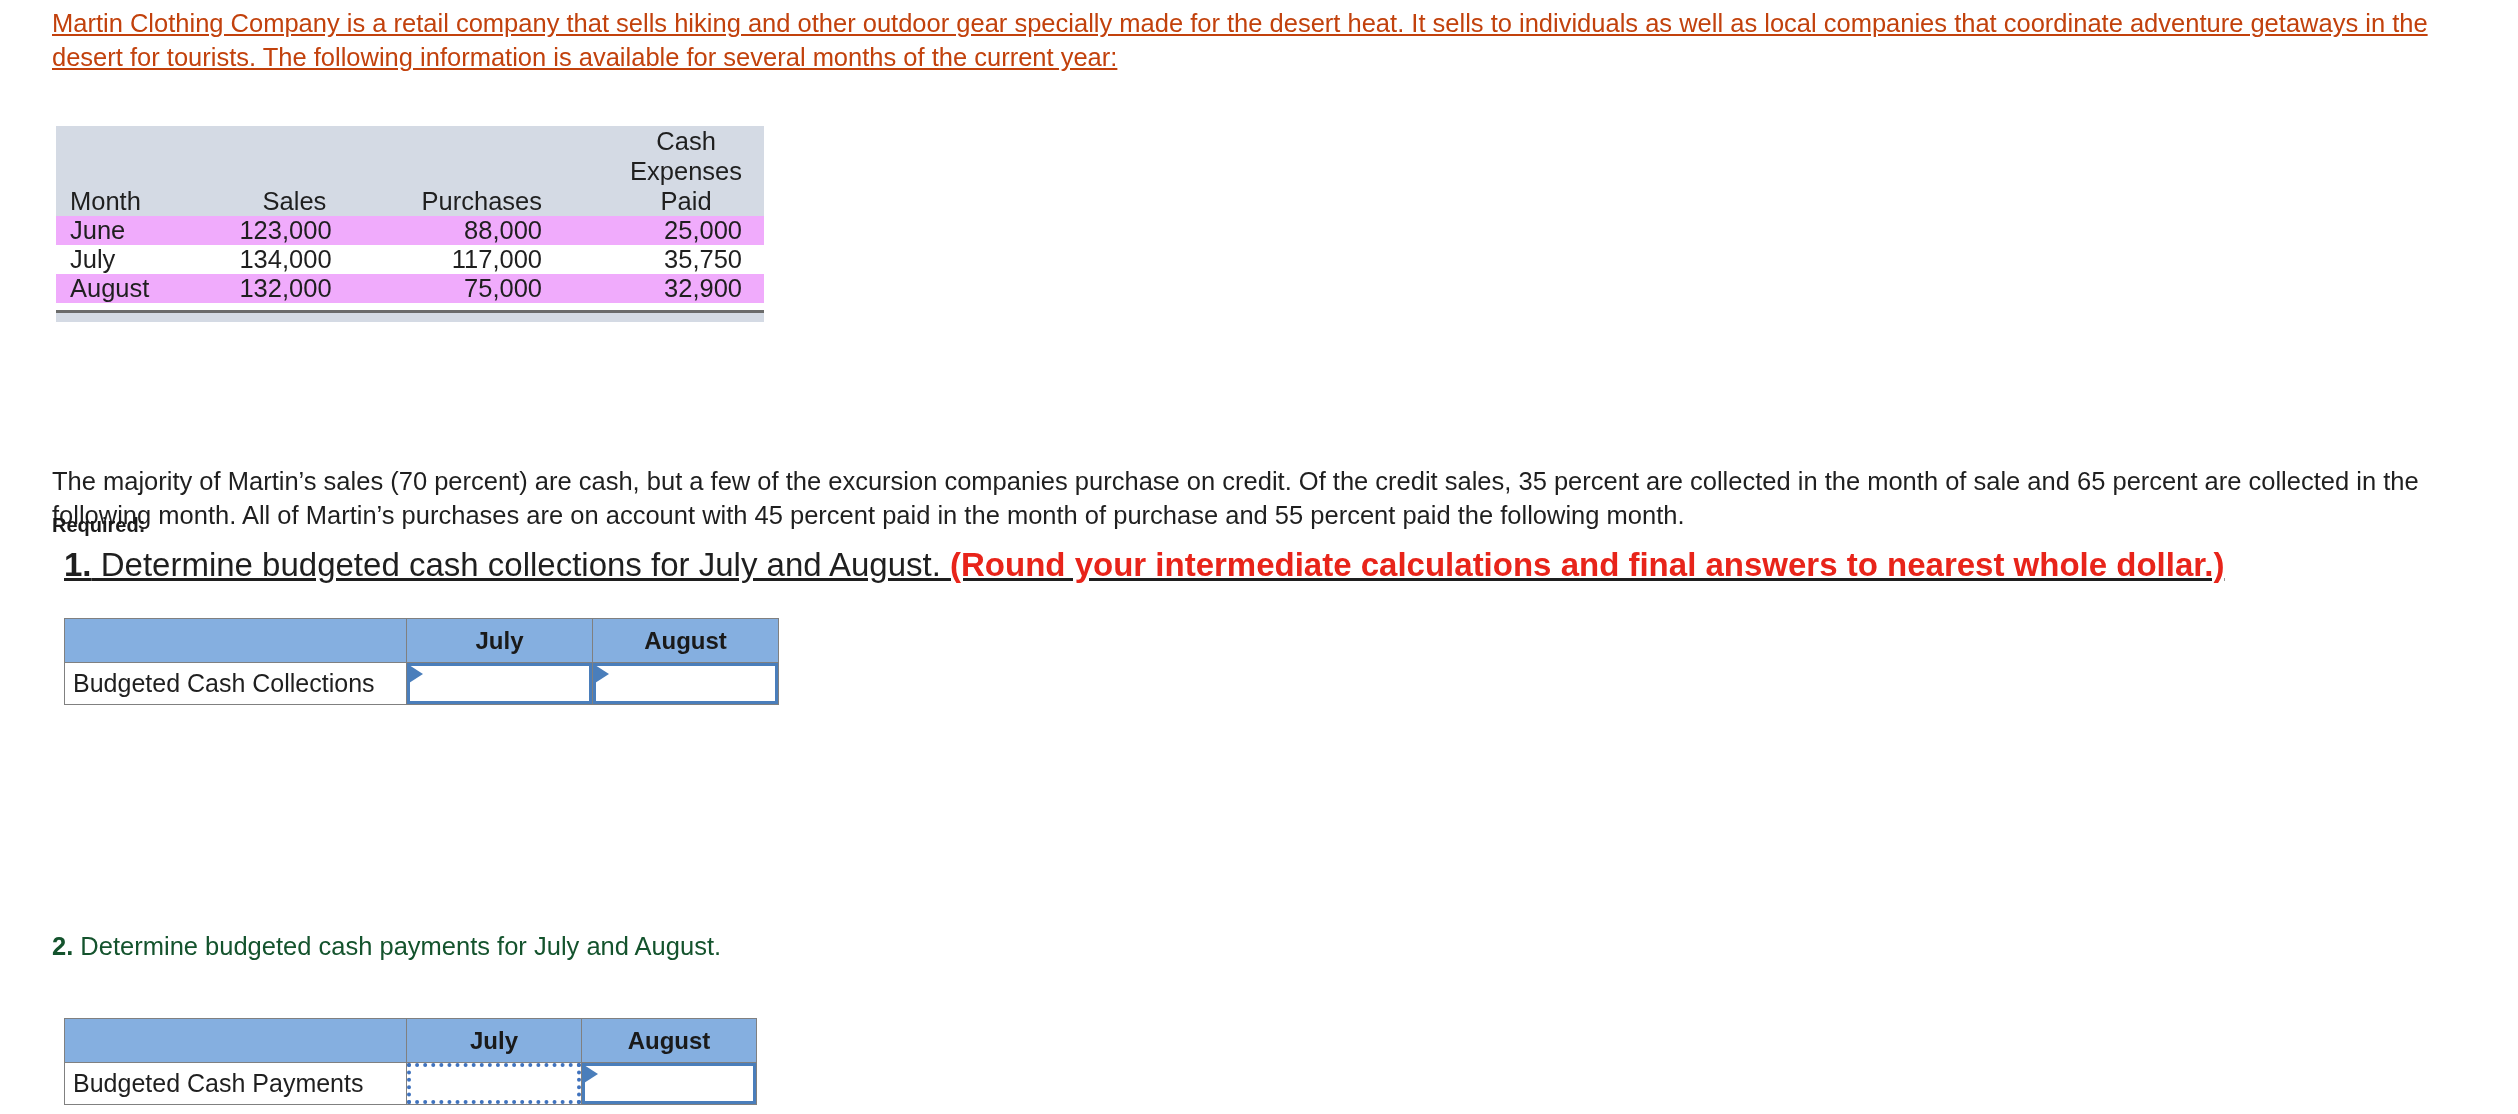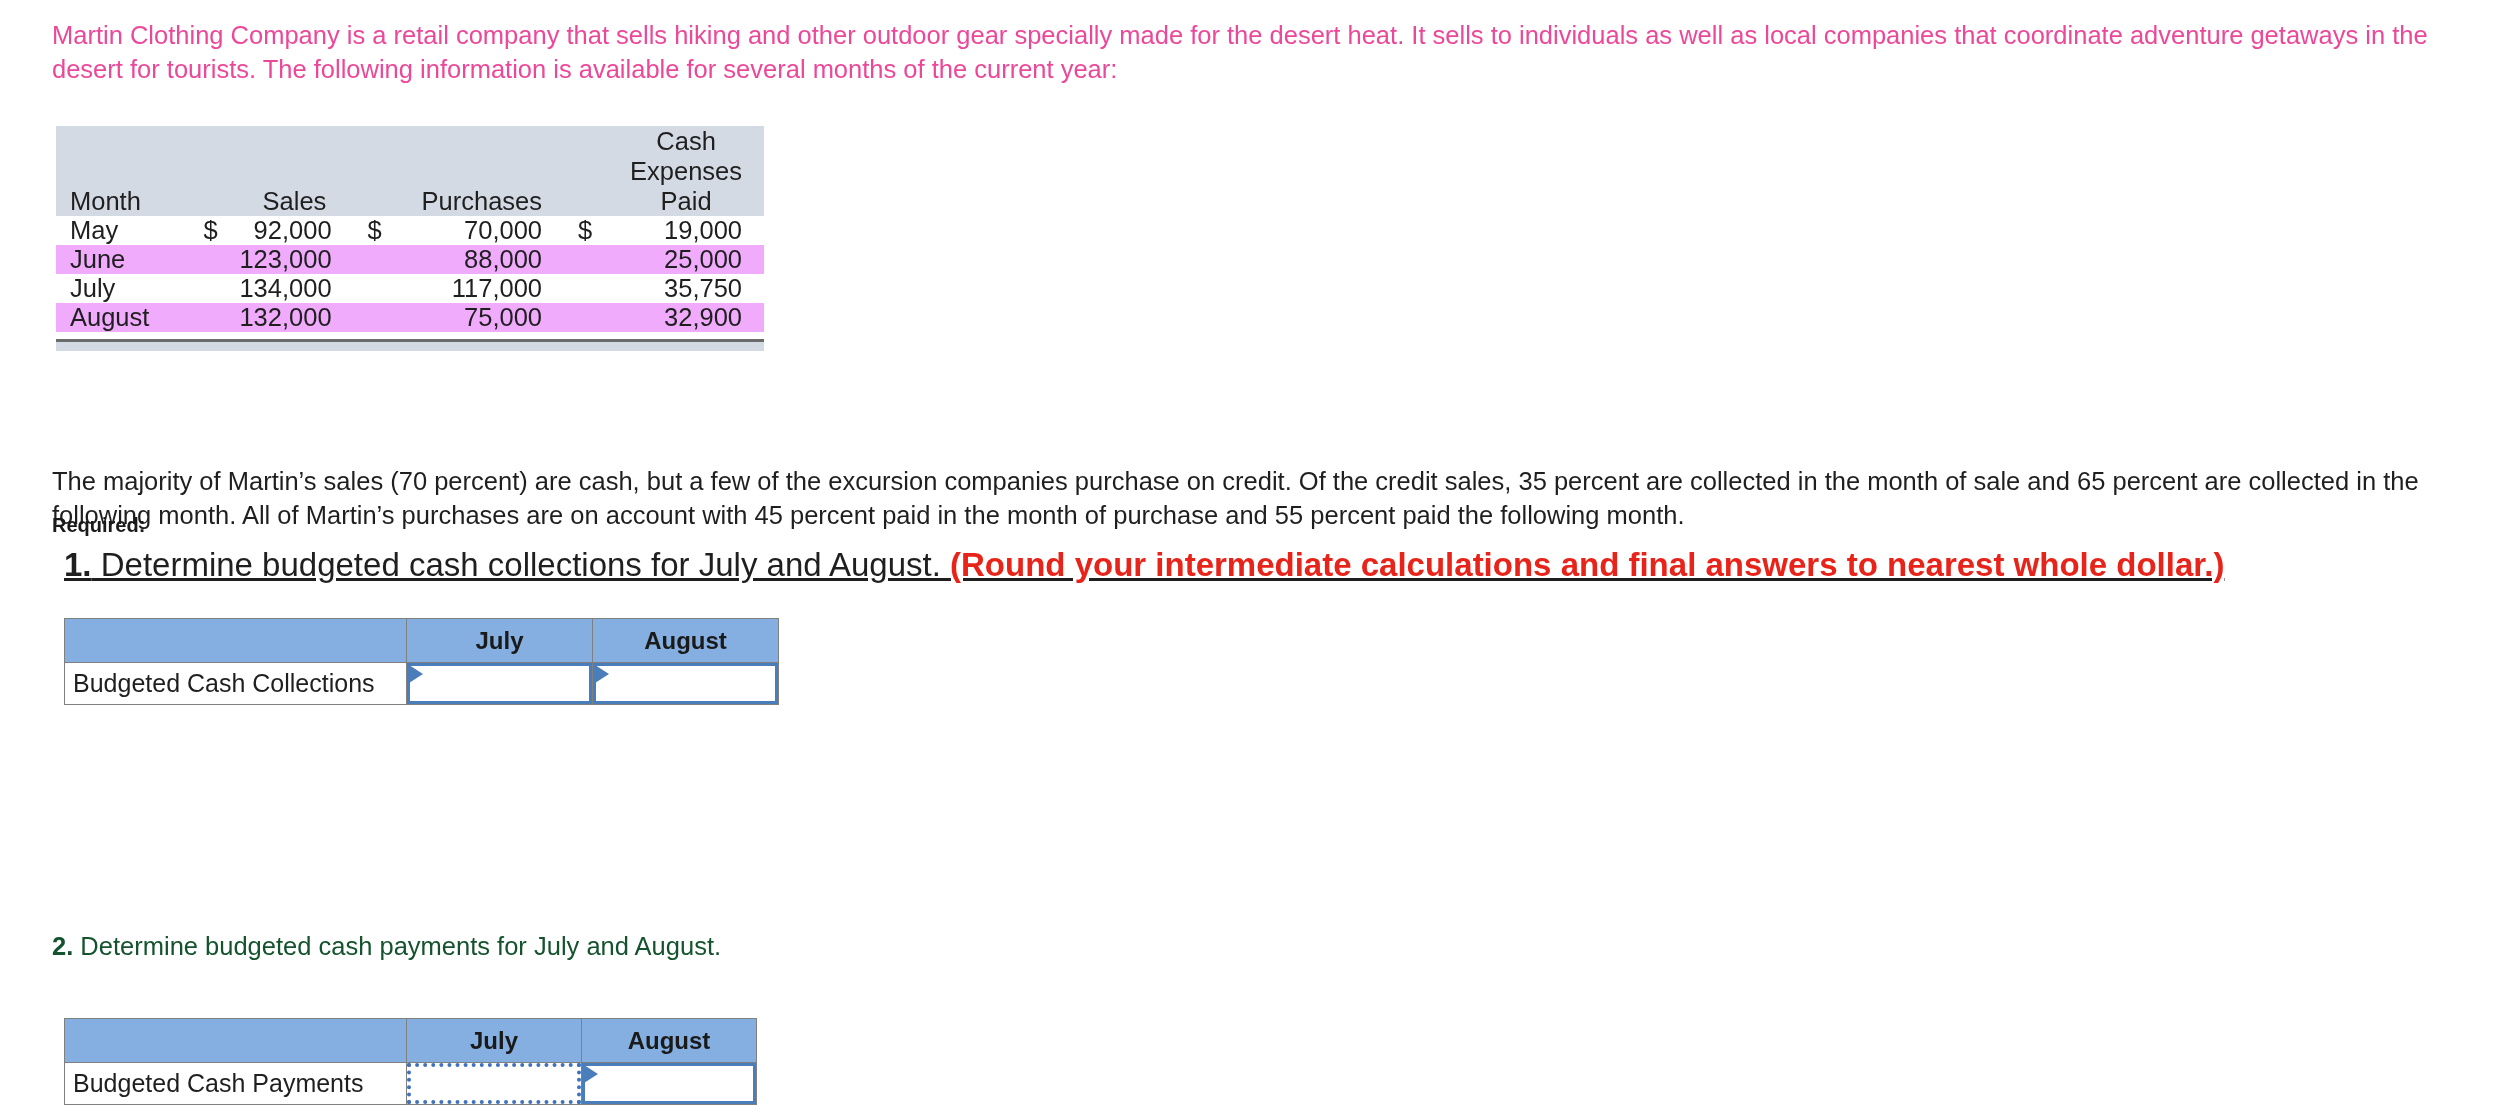--- a/index.html
+++ b/index.html
@@ -13,25 +13,26 @@
     font-family: "Liberation Sans", sans-serif;
     color: #1a1a1a;
     position: relative;
     overflow: hidden;
   }
 
   
   .intro {
     position: absolute;
     left: 52px;
-    top: 18px;
+    top: 6px;
     width: 2430px;
     font-size: 25.5px;
     line-height: 34px;
-    color: #ec4899;
+    color: #c2410c;
+    text-decoration: underline;
   }
 
   
   .data-table-wrap {
     position: absolute;
     left: 56px;
     top: 126px;
   }
   table.data-table {
     border-collapse: collapse;
@@ -211,29 +212,20 @@
         </th>
         <th></th>
         <th class="cash-head">
           <div>Cash</div>
           <div>Expenses</div>
           <div>Paid</div>
         </th>
       </tr>
     </thead>
     <tbody>
-      <tr class="dt-row">
-        <td class="c-month">May</td>
-        <td class="c-cur">$</td>
-        <td class="c-num">92,000</td>
-        <td class="c-cur">$</td>
-        <td class="c-num">70,000</td>
-        <td class="c-cur">$</td>
-        <td class="c-num">19,000</td>
-      </tr>
       <tr class="dt-row alt">
         <td class="c-month">June</td>
         <td class="c-cur"></td>
         <td class="c-num">123,000</td>
         <td class="c-cur"></td>
         <td class="c-num">88,000</td>
         <td class="c-cur"></td>
         <td class="c-num">25,000</td>
       </tr>
       <tr class="dt-row">

